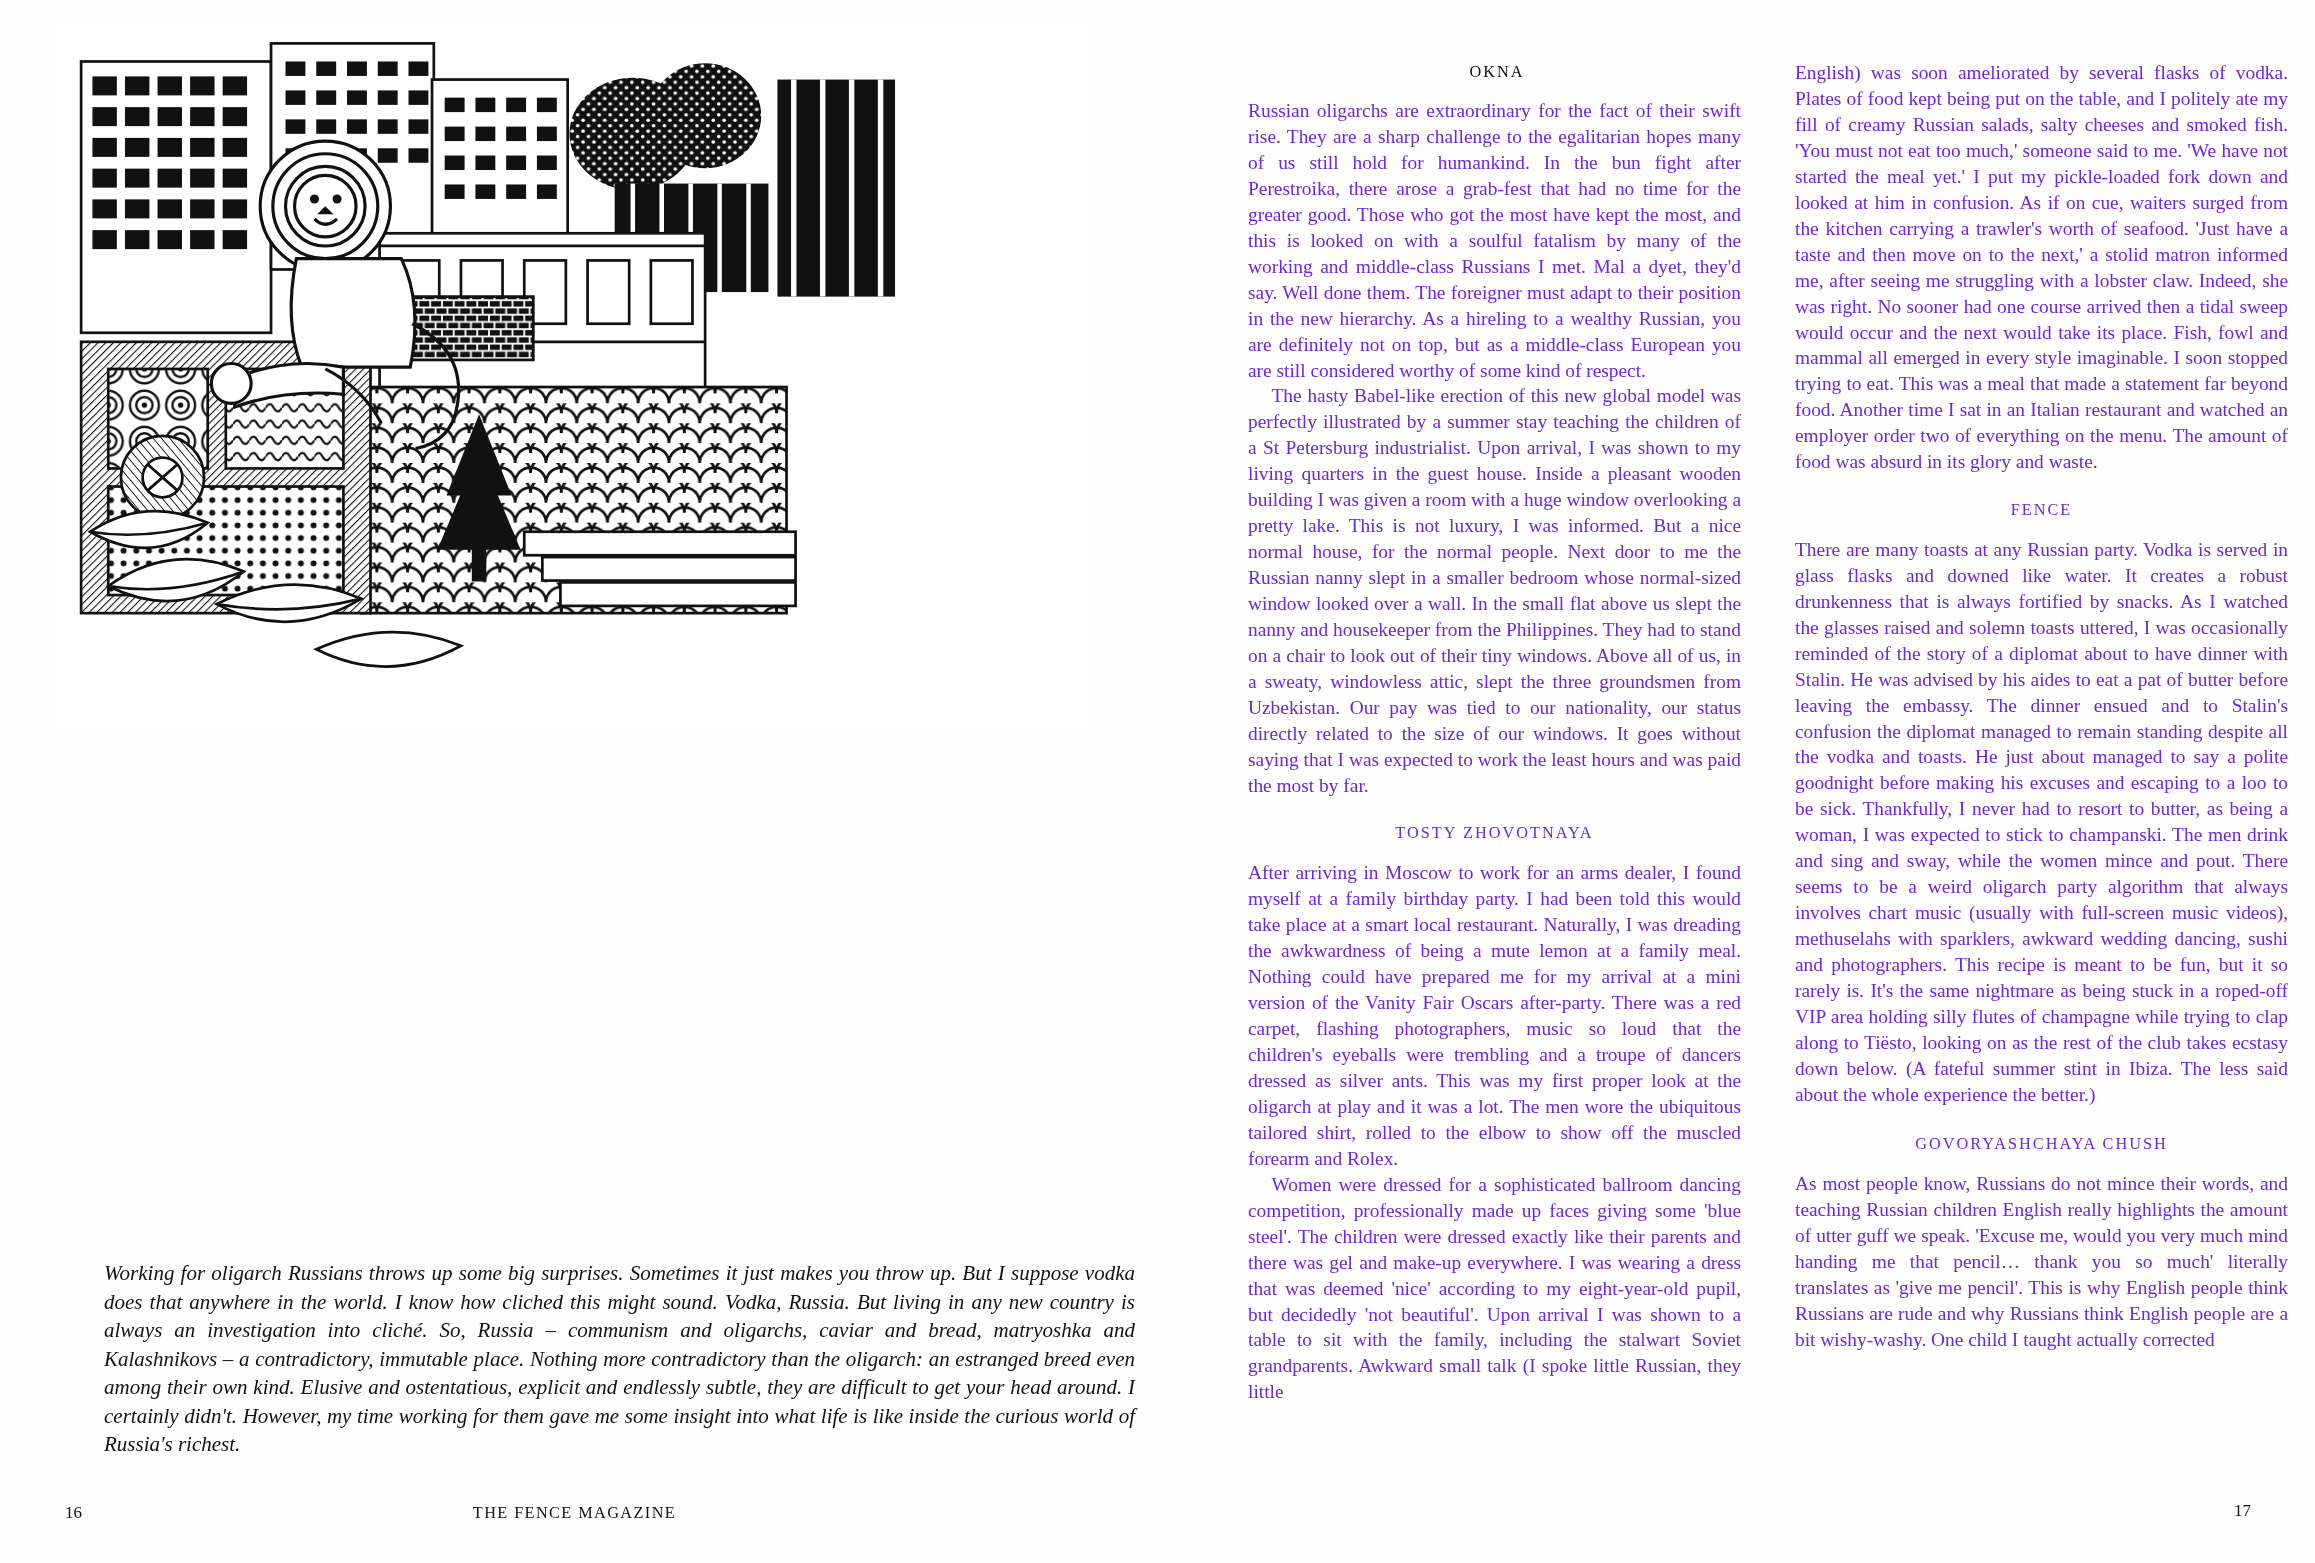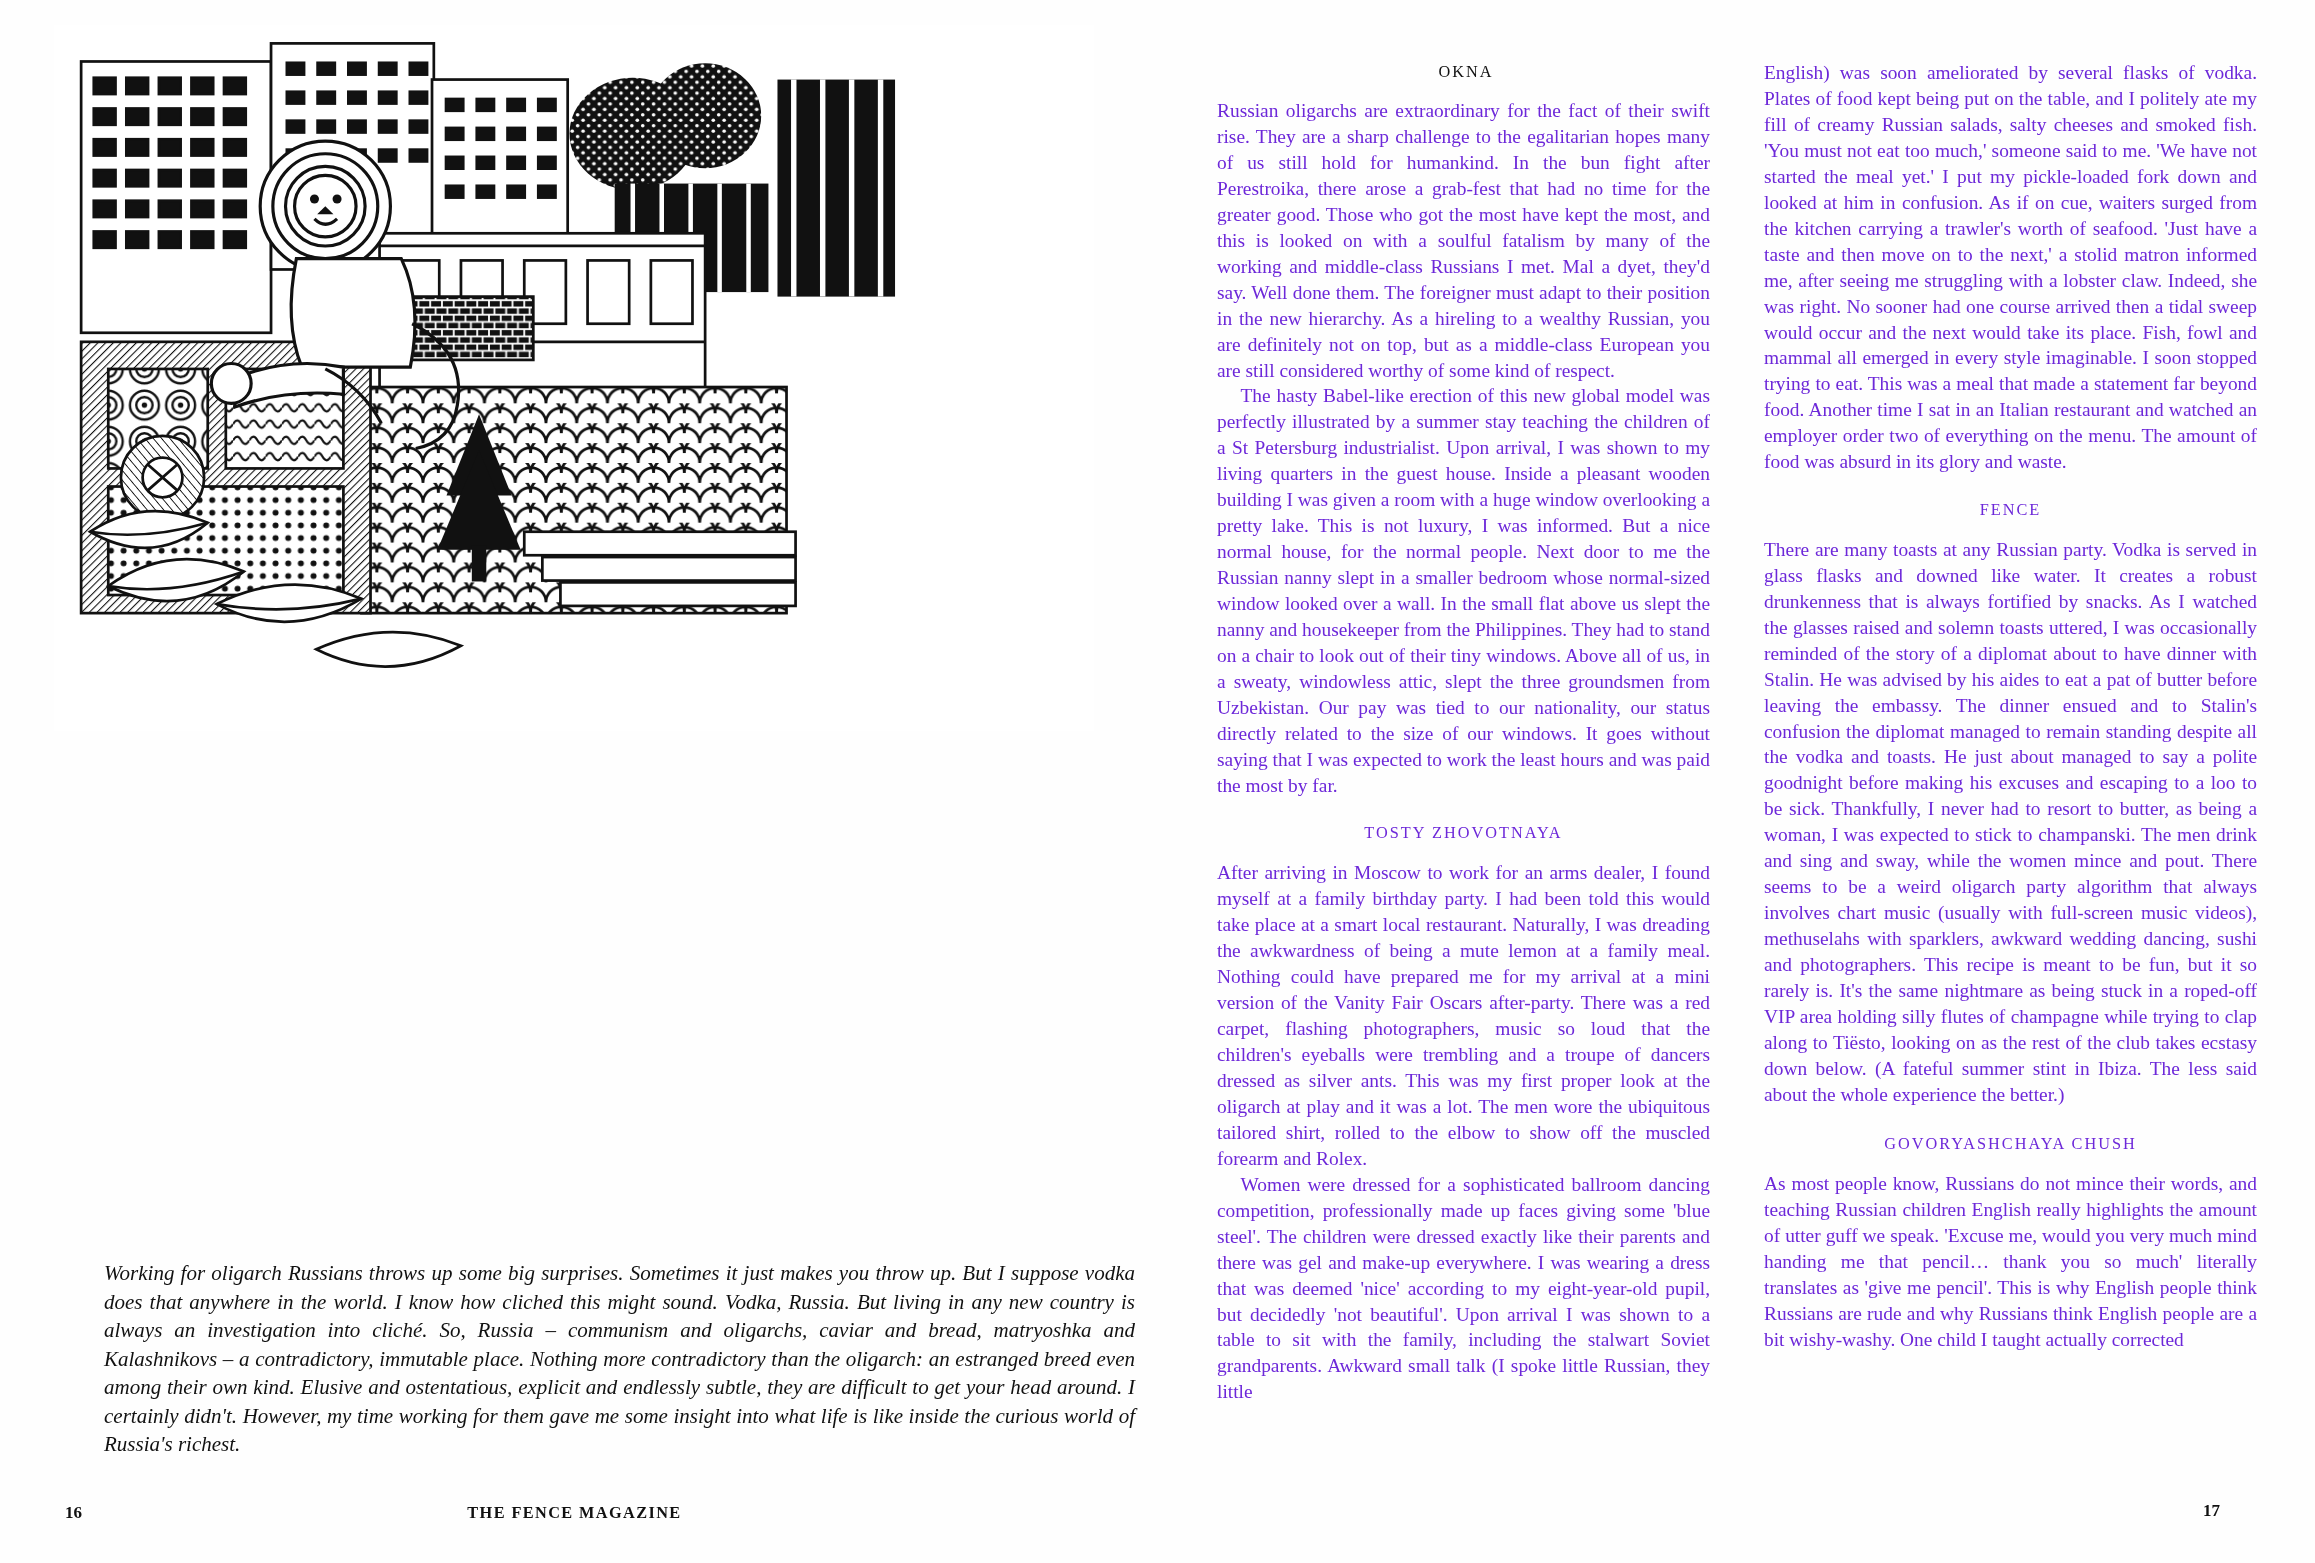--- a/index.html
+++ b/index.html
@@ -70,21 +70,21 @@
     font-size: 21px;
     line-height: 1.36;
     text-align: justify;
     color: #111;
     margin-left: 39px;
   }
 
   
   .page-right {
     position: absolute;
-    left: 1172px; top: 0;
+    left: 1203px; top: 0;
     width: 1113px; height: 1561px;
   }
   .kicker {
     position: absolute;
     top: 62px;
     font-family: "Liberation Serif", serif;
     font-size: 16.3px;
     letter-spacing: 2px;
     text-align: center;
   }
@@ -125,21 +125,20 @@
   }
   .col .sechead.tight { margin-top: 25px; }
 
   
   .folio {
     position: absolute;
     bottom: 40px;
     font-family: "Liberation Serif", serif;
     font-size: 17px;
     color: #111;
-    font-weight: bold;
   }
   .folio-left-num { left: 65px; }
   .folio-center-left {
     left: 0; width: 1149px;
     text-align: center;
     letter-spacing: 1.4px;
     font-size: 16.3px;
   }
   .folio-right-num { right: 65px; }
 </style>

